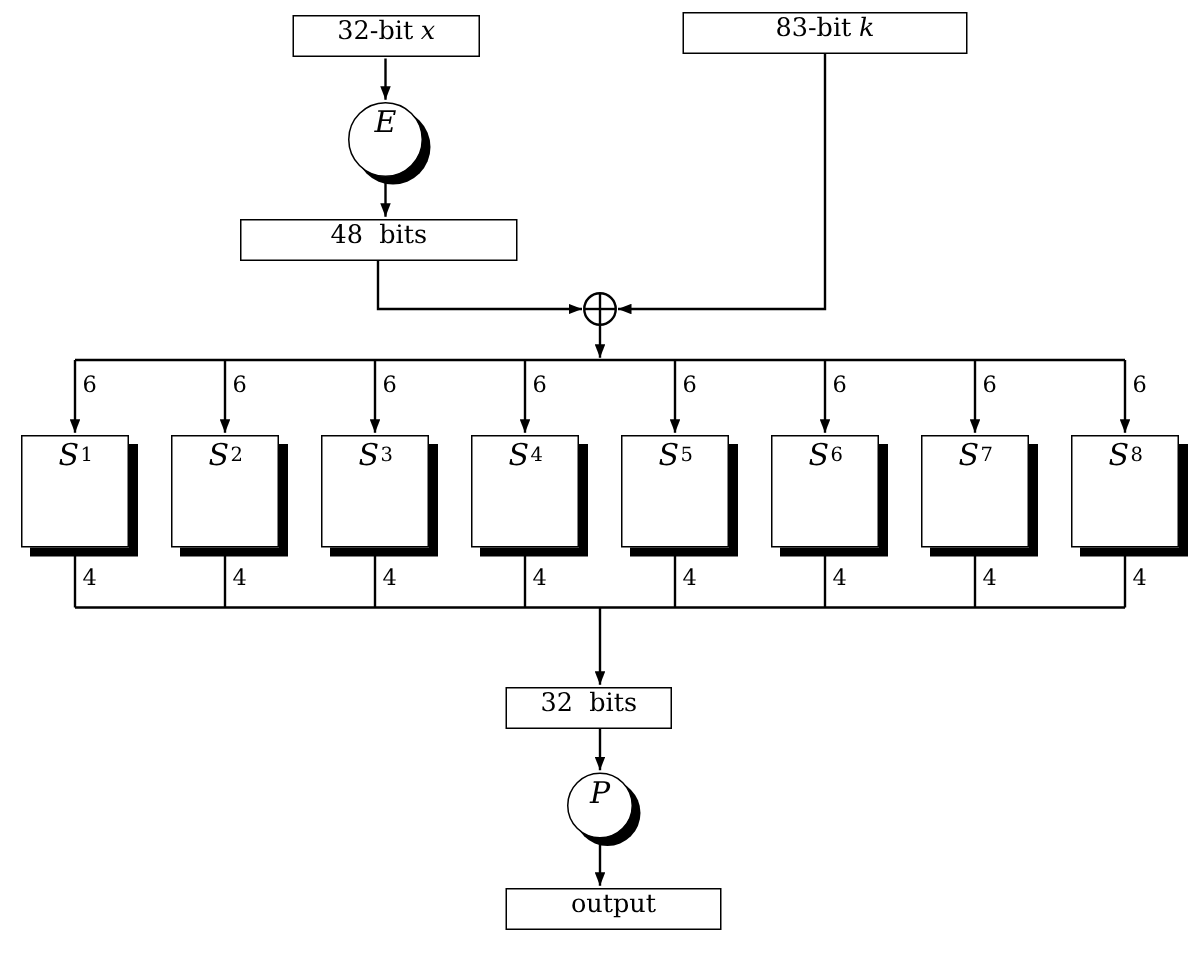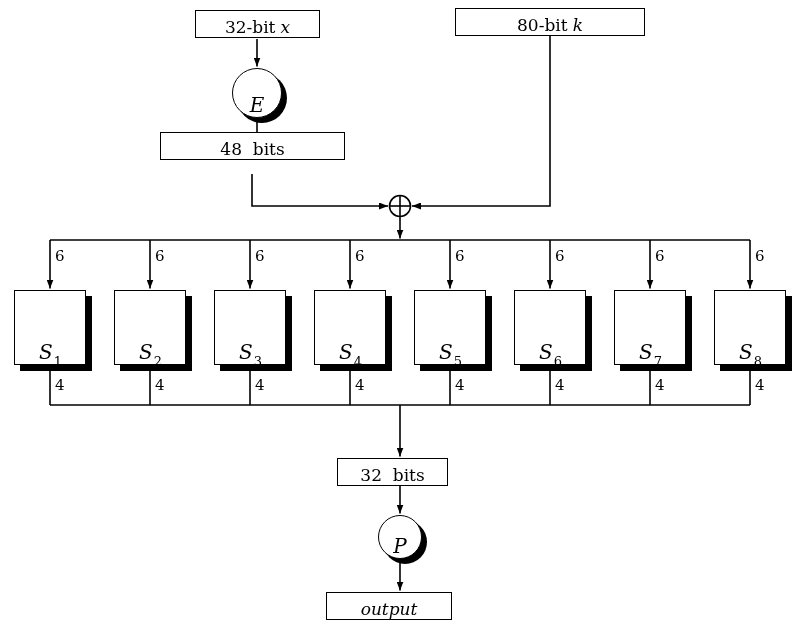--- a/index.html
+++ b/index.html
@@ -10,21 +10,21 @@
     color: #000;
     position: relative;
     overflow: hidden;
   }
   .stage { position: absolute; left: 0; top: 0; width: 801px; height: 635px; }
   svg.wires { position: absolute; left: 0; top: 0; }
   .node {
     position: absolute;
     background: #ffffff;
     border: 1.6px solid #000000;
-    display: flex; align-items: flex-end; justify-content: center;
+    display: flex; align-items: flex-start; justify-content: center;
     font-size: 17px;
     white-space: pre;
   }
   .circle {
     border-radius: 50%;
     font-style: italic;
     font-size: 20px;
     box-shadow: 5px 5px 0 0 #000000;
   }
   .sbox {
@@ -98,28 +98,28 @@
       <line x1="389.5" y1="206" x2="410.5" y2="206" stroke="#000" stroke-width="1.6"></line>
       <line x1="400" y1="195.5" x2="400" y2="216.5" stroke="#000" stroke-width="1.6"></line>
     </g>
   </svg>
 
   <div class="node" style="left:195px; top:10px; width:125px; height:28px;">
     <span>32-bit</span><span class="var">x</span>
   </div>
 
   <div class="node" style="left:455px; top:8px; width:190px; height:28px;">
-    <span>80-bit</span><span class="var">k</span>
+    <span>83-bit</span><span class="var">k</span>
   </div>
 
   <div class="node circle" style="left:232px; top:68px; width:50px; height:50px;">
     <span>E</span>
   </div>
 
-  <div class="node" style="left:160px; top:132px; width:185px; height:28px;">
+  <div class="node" style="left:160px; top:146px; width:185px; height:28px;">
     <span>48  bits</span>
   </div>
 
   <span class="bit-label" style="left:55px;  top:249px;">6</span>
   <span class="bit-label" style="left:155px; top:249px;">6</span>
   <span class="bit-label" style="left:255px; top:249px;">6</span>
   <span class="bit-label" style="left:355px; top:249px;">6</span>
   <span class="bit-label" style="left:455px; top:249px;">6</span>
   <span class="bit-label" style="left:555px; top:249px;">6</span>
   <span class="bit-label" style="left:655px; top:249px;">6</span>
@@ -160,17 +160,17 @@
   <span class="bit-label" style="left:755px; top:378px;">4</span>
 
   <div class="node" style="left:337px; top:458px; width:111px; height:28px;">
     <span>32  bits</span>
   </div>
 
   <div class="node circle" style="left:378px; top:515px; width:44px; height:44px;">
     <span>P</span>
   </div>
 
-  <div class="node" style="left:326px; top:592px; width:126px; height:28px;font-style:italic;">
+  <div class="node" style="left:337px; top:592px; width:144px; height:28px;">
     <span>output</span>
   </div>
 
 </div>
 
 </body></html>

